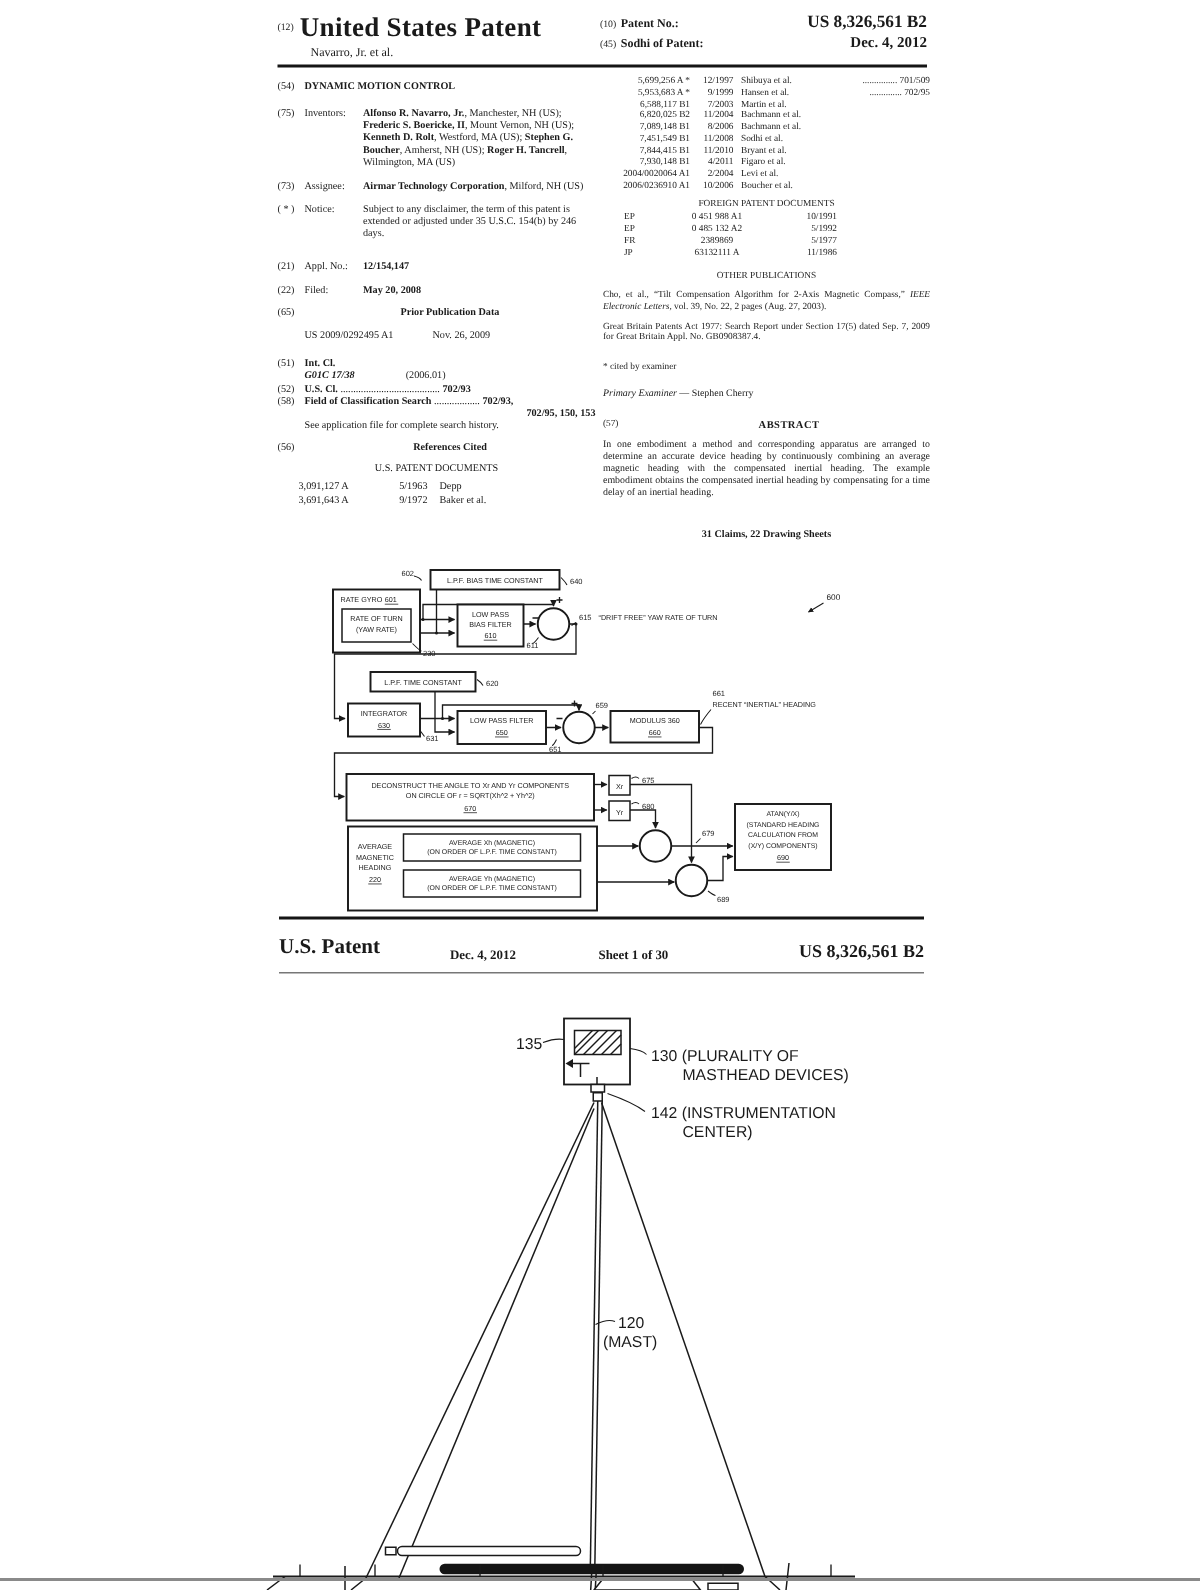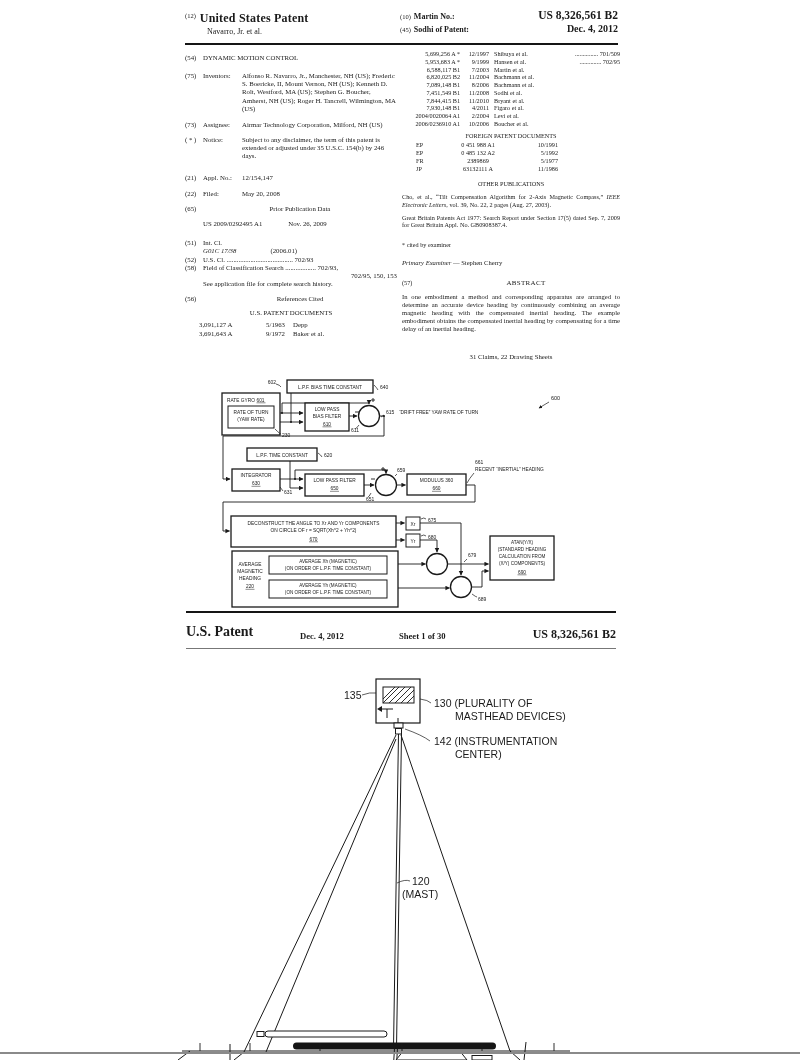--- a/index.html
+++ b/index.html
@@ -1,25 +1,25 @@
 <!DOCTYPE html>
 <html><head>
 <meta charset="utf-8">
 <style>
   html,body{margin:0;padding:0}
   body{width:800px;height:1060px;position:relative;background:#fff;color:#1a1a1a;
        font-family:"Liberation Serif",serif;overflow:hidden}
   .abs{position:absolute}
-  .b{font-weight:normal}
+  .b{font-weight:bold}
   .i{font-style:italic}
   .rule{background:#151515}
   
   #p1head{left:185px;top:8px;width:433px;height:34px}
   .h-num{font-size:6.5px;vertical-align:4px}
-  #p1-title{font-size:12px;font-weight:bold;letter-spacing:.2px}
+  #p1-title{font-size:18px;font-weight:bold;letter-spacing:.2px}
   #p1-authors{font-size:8px;font-weight:normal;margin-left:22px;margin-top:1px}
   #p1head-right{position:absolute;right:0;top:1px;width:218px;font-size:8px}
   .hr-row{display:flex;align-items:baseline;justify-content:flex-start;margin-bottom:2px}
   .hr-row .lbl{font-weight:bold;margin-left:3px}
   .hr-row .val{margin-left:auto;font-weight:bold}
   #patno-val{font-size:11.5px}
   #patdate-val{font-size:10px}
   
   #colL{left:185px;top:52px;width:212px;font-size:6.8px;line-height:1.2}
   #colR{left:402px;top:50px;width:218px;font-size:6.2px;line-height:1.25}
@@ -57,21 +57,21 @@
 
 <div class="abs" id="p1head">
   <div>
     <span class="h-num">(12)</span>
     <span id="p1-title">United States Patent</span>
   </div>
   <div id="p1-authors">Navarro, Jr. et al.</div>
   <div id="p1head-right">
     <div class="hr-row">
       <span class="h-num">(10)</span>
-      <span class="lbl">Martin No.:</span>
+      <span class="lbl">Patent No.:</span>
       <span class="val" id="patno-val">US 8,326,561 B2</span>
     </div>
     <div class="hr-row">
       <span class="h-num">(45)</span>
       <span class="lbl">Sodhi of Patent:</span>
       <span class="val" id="patdate-val">Dec. 4, 2012</span>
     </div>
   </div>
 </div>
 <div class="abs rule" style="left:185px;top:42.5px;width:433px;height:2.2px"></div>

